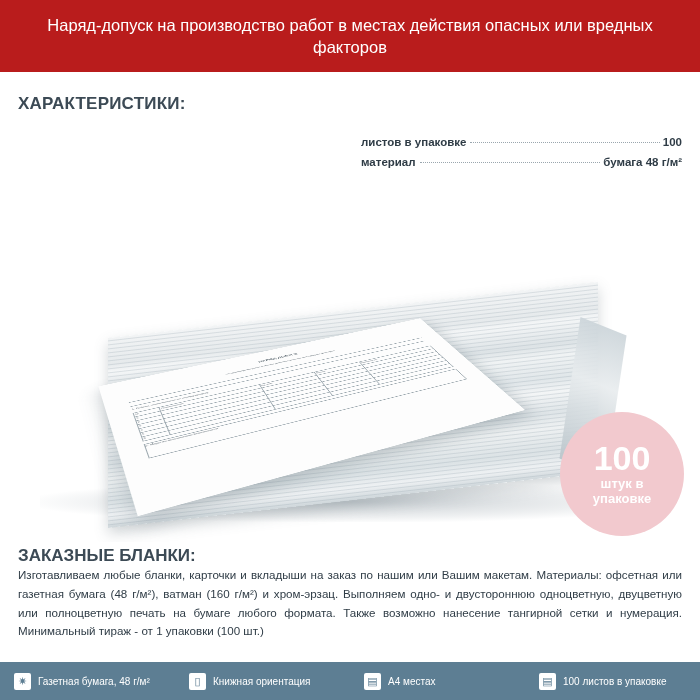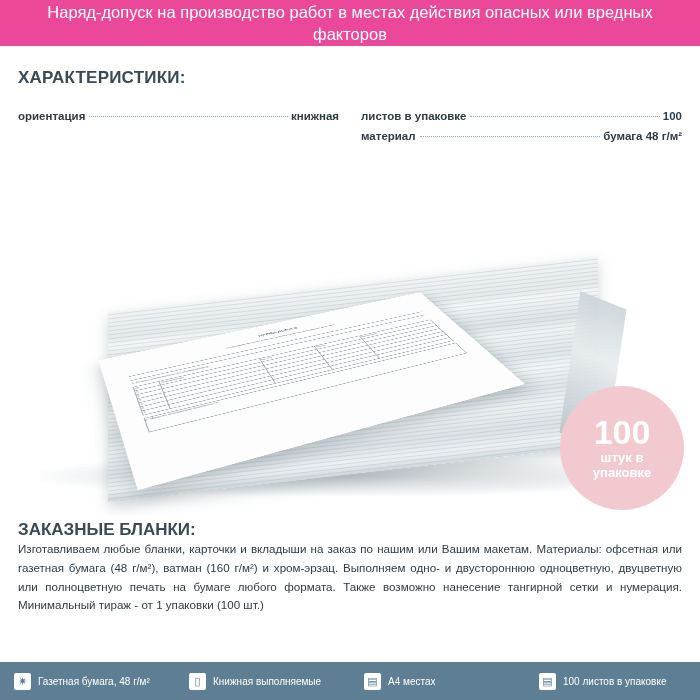--- a/index.html
+++ b/index.html
@@ -9,22 +9,22 @@
     height: 700px;
     font-family: "Liberation Sans", sans-serif;
     background: #ffffff;
     overflow: hidden;
     position: relative;
   }
 
   
   .header {
     width: 700px;
-    height: 46px;
-    background: #ec4899;
+    height: 72px;
+    background: #b91c1c;
     color: #ffffff;
     display: flex;
     align-items: center;
     justify-content: center;
     text-align: center;
     padding: 0 24px;
   }
   .header-title {
     font-size: 16.5px;
     line-height: 1.35;
@@ -262,25 +262,20 @@
 <body>
 
 <div class="header">
   <div class="header-title">Наряд-допуск на производство работ в местах действия опасных или вредных факторов</div>
 </div>
 
 <div class="specs">
   <div class="specs-title">ХАРАКТЕРИСТИКИ:</div>
   <div class="specs-grid">
     <div class="specs-col">
-      <div class="spec-row">
-        <span class="spec-label">ориентация</span>
-        <span class="spec-dots"></span>
-        <span class="spec-value">книжная</span>
-      </div>
     </div>
     <div class="specs-col">
       <div class="spec-row">
         <span class="spec-label">листов в упаковке</span>
         <span class="spec-dots"></span>
         <span class="spec-value">100</span>
       </div>
       <div class="spec-row">
         <span class="spec-label">материал</span>
         <span class="spec-dots"></span>
@@ -376,21 +371,21 @@
   <div class="custom-text">Изготавливаем любые бланки, карточки и вкладыши на заказ по нашим или Вашим макетам. Материалы: офсетная или газетная бумага (48 г/м²), ватман (160 г/м²) и хром-эрзац. Выполняем одно- и двустороннюю одноцветную, двуцветную или полноцветную печать на бумаге любого формата. Также возможно нанесение тангирной сетки и нумерация.  Минимальный тираж - от 1 упаковки (100 шт.)</div>
 </div>
 
 <div class="footer">
   <div class="footer-item">
     <span class="footer-icon">✷</span>
     <span>Газетная бумага, 48 г/м²</span>
   </div>
   <div class="footer-item">
     <span class="footer-icon">▯</span>
-    <span>Книжная выполняемые</span>
+    <span>Книжная ориентация</span>
   </div>
   <div class="footer-item">
     <span class="footer-icon">▤</span>
     <span>А4 местах</span>
   </div>
   <div class="footer-item">
     <span class="footer-icon">▤</span>
     <span>100 листов в упаковке</span>
   </div>
 </div>

